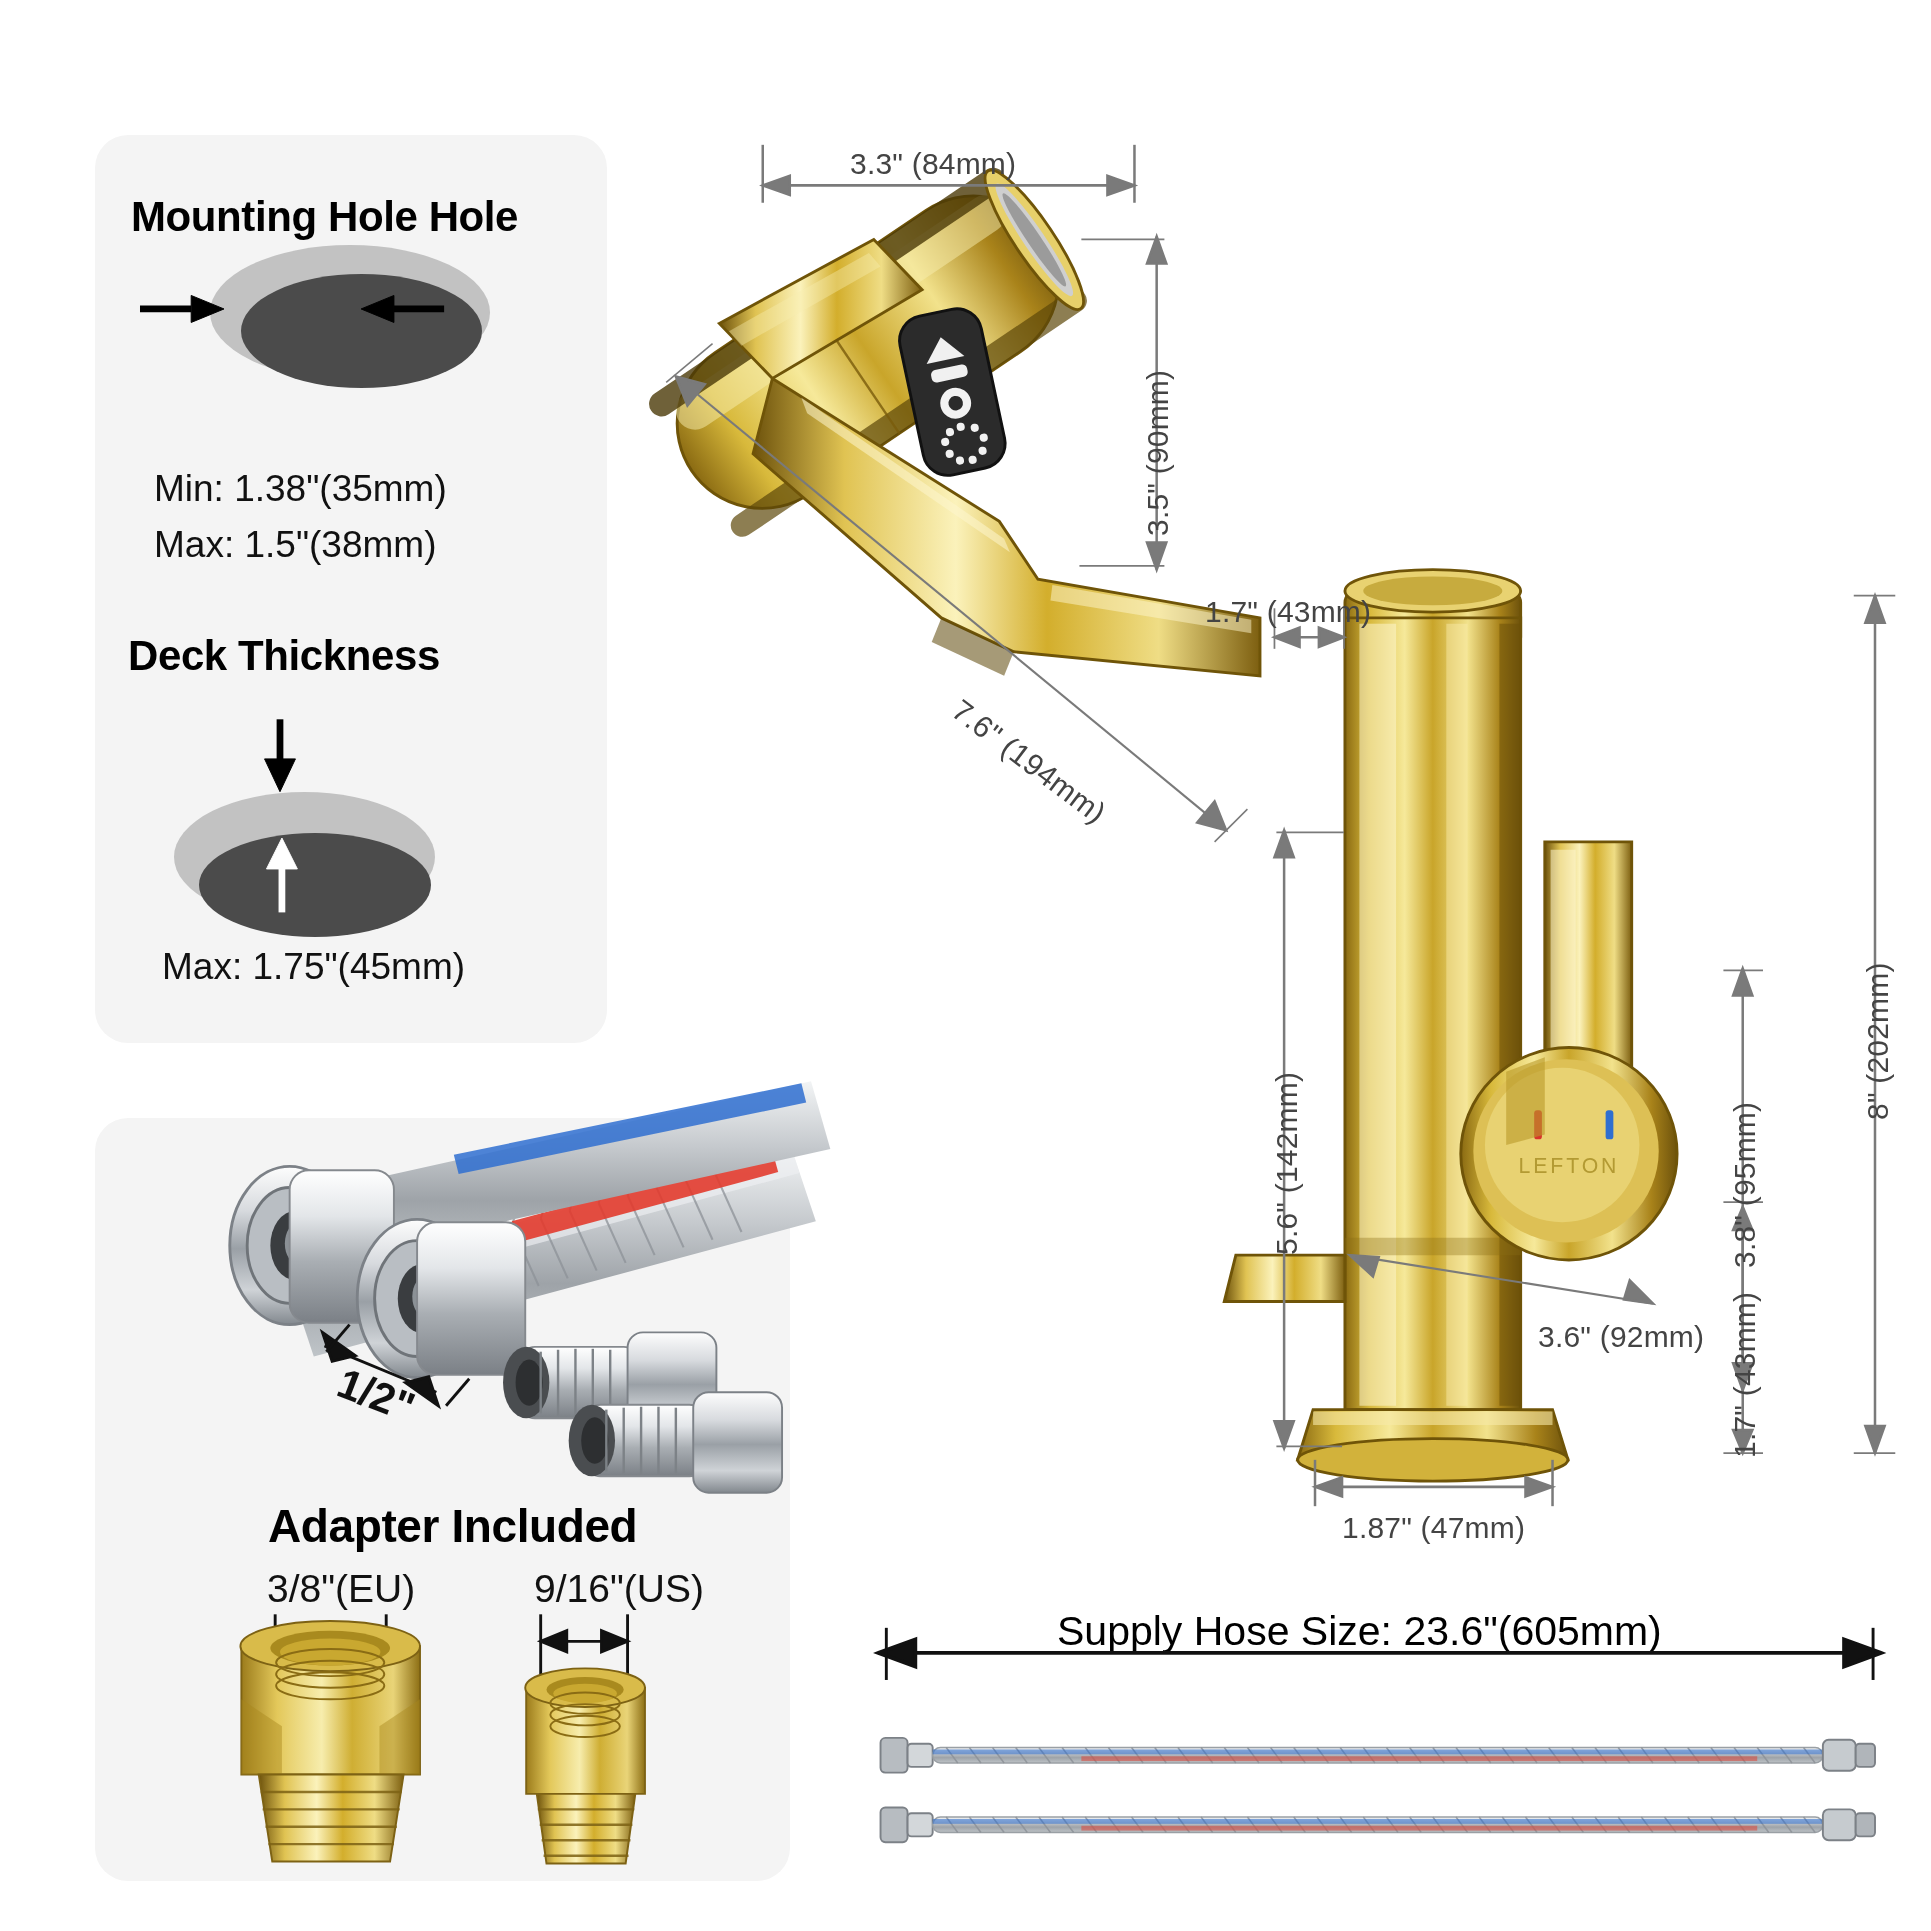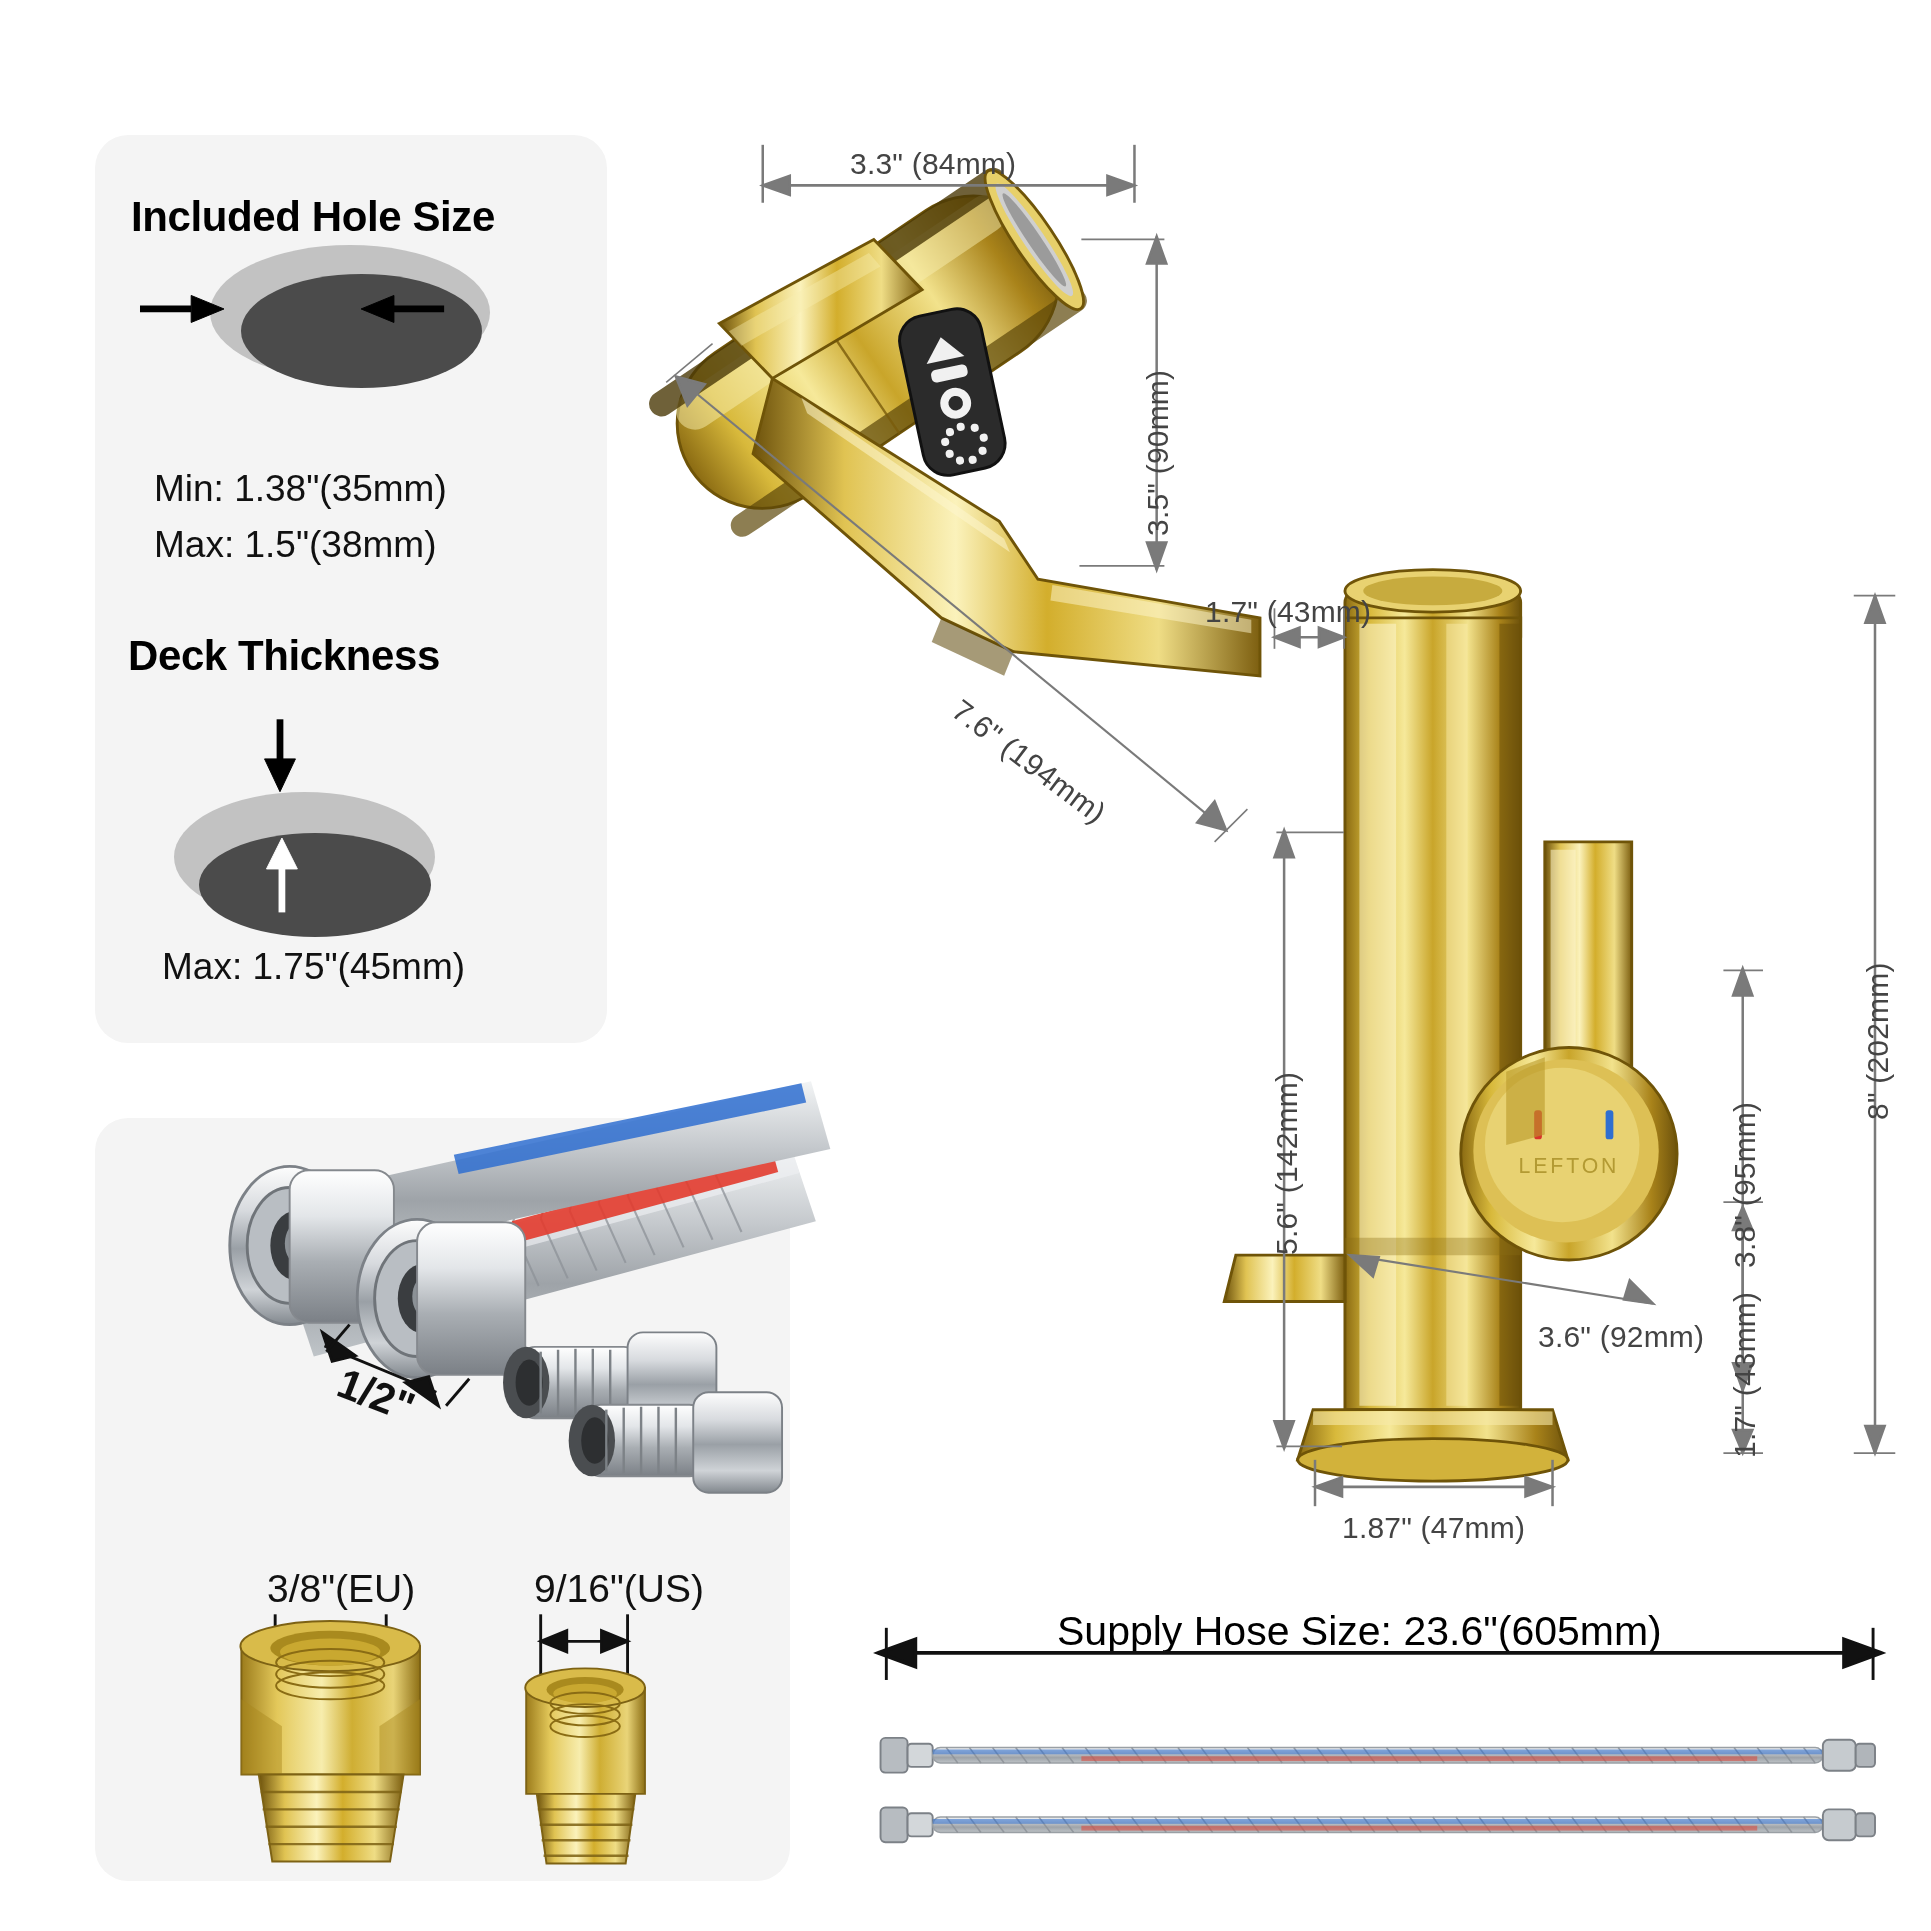--- a/index.html
+++ b/index.html
@@ -71,21 +71,21 @@
   svg { display: block; overflow: visible; }
   .svg-layer { position: absolute; left: 0; top: 0; width: 1931px; height: 1931px; pointer-events: none; }
 </style>
 </head>
 <body>
 
 <div class="stage">
 
   <div class="card" id="card-mounting"></div>
 
-  <div class="card-title" style="left:131px; top:193px;">Included Hole Size</div>
+  <div class="card-title" style="left:131px; top:193px;">Mounting Hole Hole</div>
 
   <div class="hole-wrap" style="left:210px; top:245px; width:280px; height:135px;">
     <div class="hole-outer"></div>
     <div class="hole-inner" style="left:31px; top:29px; width:241px; height:114px;"></div>
   </div>
 
   <svg class="svg-layer" viewBox="0 0 2000 2000" width="1931" height="1931">
     <g fill="#000" stroke="#000">
       <line x1="145" y1="320" x2="198" y2="320" stroke-width="7"></line>
       <polygon points="198,306 232,320 198,334"></polygon>
@@ -254,20 +254,21 @@
       <line x1="336" y1="1394" x2="452" y2="1442"></line>
       <polygon points="334,1380 368,1404 344,1410"></polygon>
       <polygon points="454,1456 420,1432 444,1426"></polygon>
       <line x1="362" y1="1372" x2="338" y2="1400"></line>
       <line x1="486" y1="1428" x2="462" y2="1456"></line>
     </g>
   </svg>
 
   <div class="card-sub" style="left:348px; top:1359px; font-size:42px; font-weight:700; transform:rotate(21deg); transform-origin:left top;">1/2"</div>
 
+  <div class="card-title" style="left:268px; top:1499px; font-size:46px;">Adapter Included</div>
 
   <div class="card-sub" style="left:267px; top:1567px; font-size:39px;">3/8"(EU)</div>
   <div class="card-sub" style="left:534px; top:1567px; font-size:39px;">9/16"(US)</div>
 
   <svg class="svg-layer" viewBox="0 0 2000 2000" width="1931" height="1931">
 
     <g stroke="#111" fill="#111" stroke-width="3">
       <line x1="285" y1="1672" x2="285" y2="1740"></line>
       <line x1="400" y1="1672" x2="400" y2="1740"></line>
       <line x1="292" y1="1698" x2="393" y2="1698"></line>

